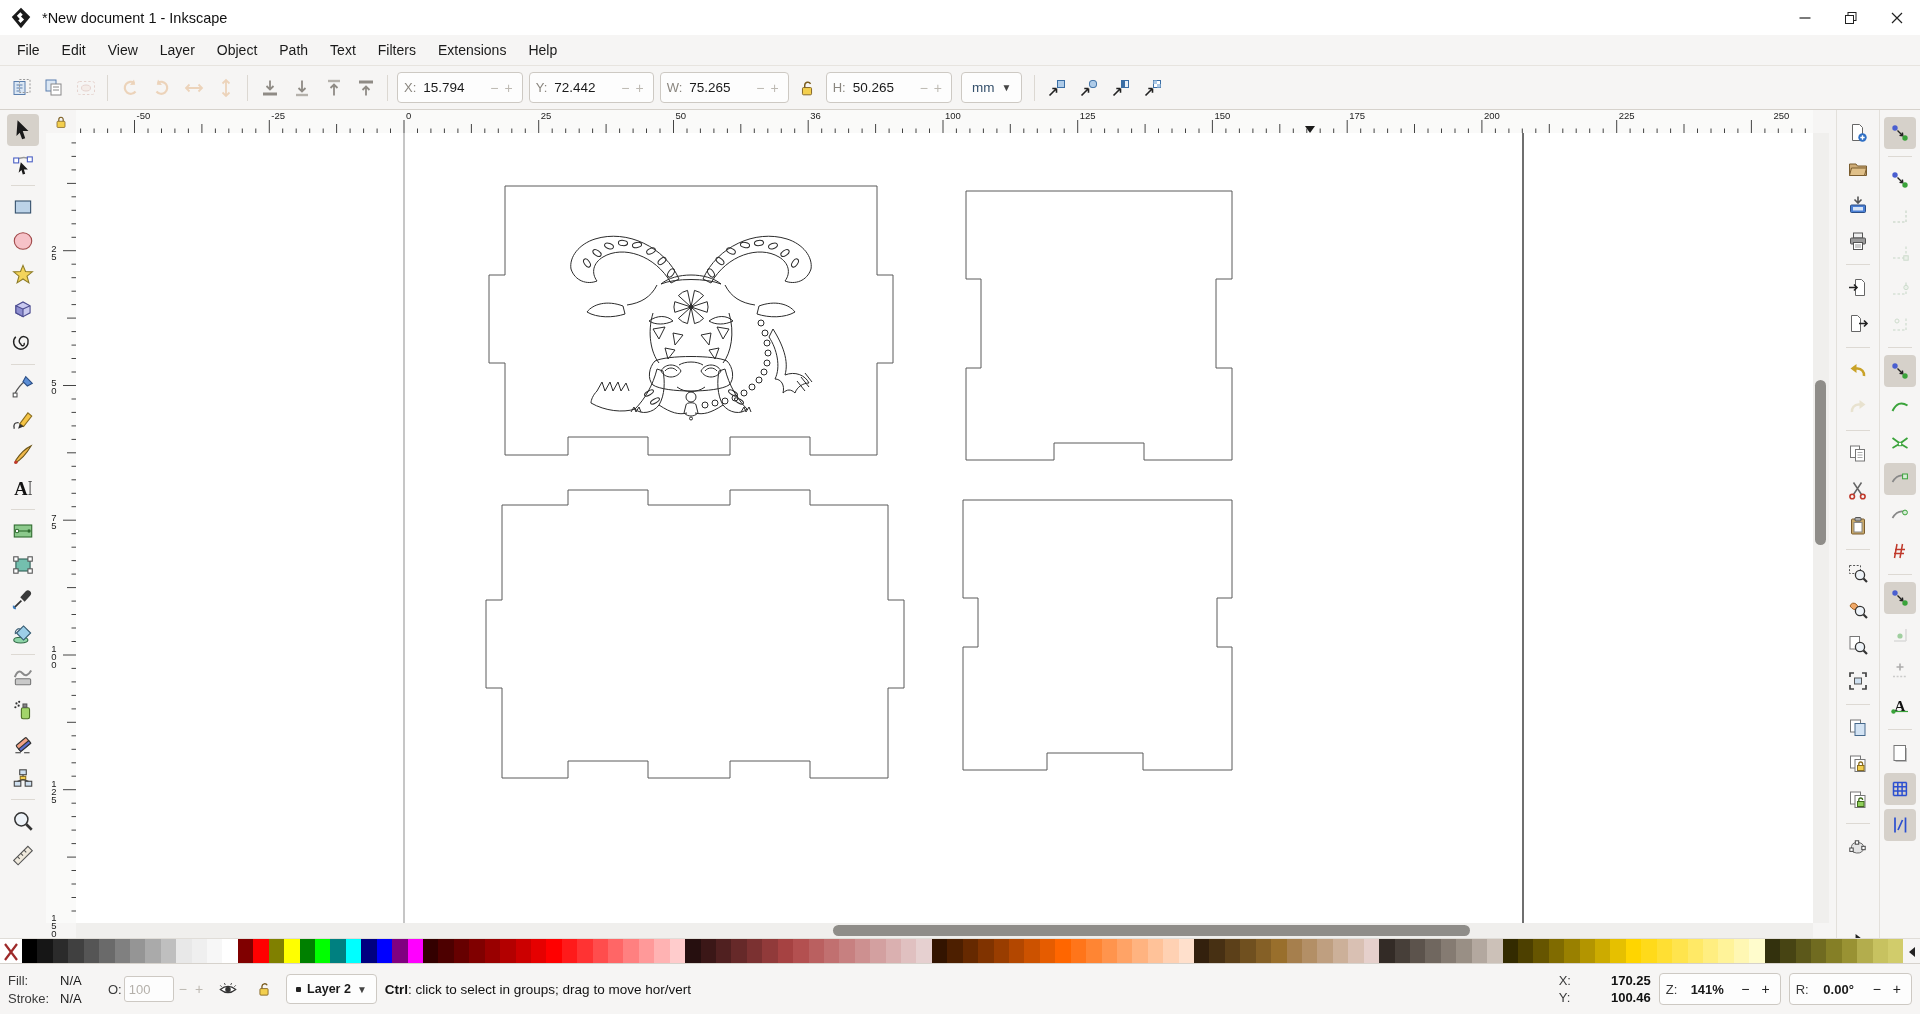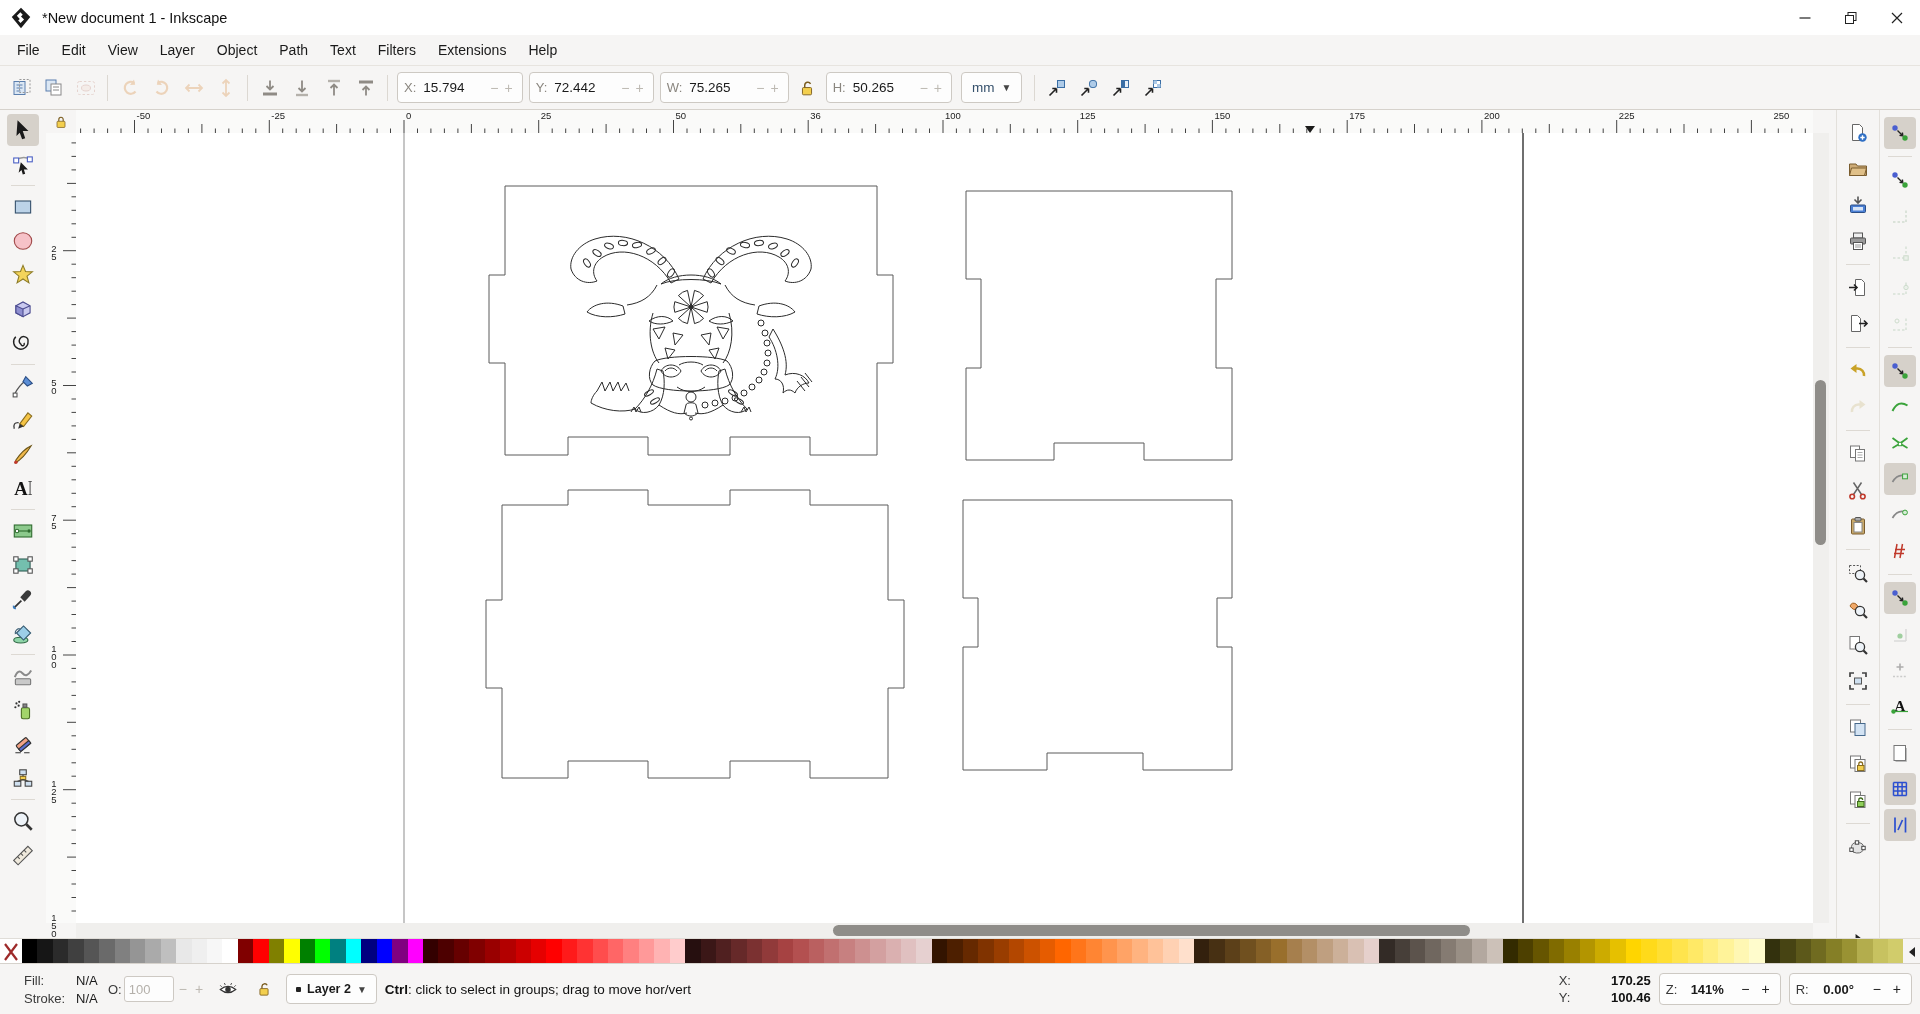--- a/index.html
+++ b/index.html
@@ -53,21 +53,21 @@
   .expander{margin-top:auto;margin-bottom:8px;}
   
   .palette{position:absolute;left:0;top:938px;width:1920px;height:25px;display:flex;background:#f6f5f4;border-top:1px solid #e0ddd8;}
   .swatch-none{width:22px;height:25px;background:#fff;display:flex;align-items:center;justify-content:center;}
   .swatches{flex:1;display:flex;}
   .sw{flex:1;height:25px;}
   .pal-scroll{width:16px;height:25px;display:flex;align-items:center;justify-content:center;background:#f6f5f4;color:#222;font-size:11px;}
   
   .statusbar{position:absolute;left:0;top:963px;width:1920px;height:51px;background:#f6f5f4;display:flex;align-items:center;padding:0 8px;box-sizing:border-box;border-top:1px solid #d6d2cc;font-size:13px;gap:8px;}
   .fs-block{display:flex;flex-direction:column;justify-content:center;gap:3px;width:92px;}
-  .fs-row{display:flex;margin-left:16px;}
+  .fs-row{display:flex;}
   .fs-label{color:#3a3a3a;width:52px;}
   .fs-val{color:#1a1a1a;}
   .op-block{display:flex;align-items:center;gap:2px;}
   .op-label{color:#3a3a3a;}
   .op-input{width:40px;height:24px;border:1px solid #cdc9c3;border-radius:3px;background:#fdfdfd;color:#b4b0aa;font-size:13px;padding:0 4px;font-family:"Liberation Sans",sans-serif;}
   .sb-icon{width:28px;height:28px;display:flex;align-items:center;justify-content:center;border-radius:4px;}
   .layer-sel{display:flex;align-items:center;gap:6px;background:#fdfdfd;border:1px solid #cdc9c3;border-radius:4px;height:28px;padding:0 9px;font-size:12.5px;}
   .layer-dot{width:5px;height:5px;background:#222;border-radius:1px;}
   .msg{flex:1;font-size:13.5px;color:#111;white-space:nowrap;overflow:hidden;}
   .xy-block{display:flex;flex-direction:column;gap:2px;font-size:13px;margin-left:auto;}

